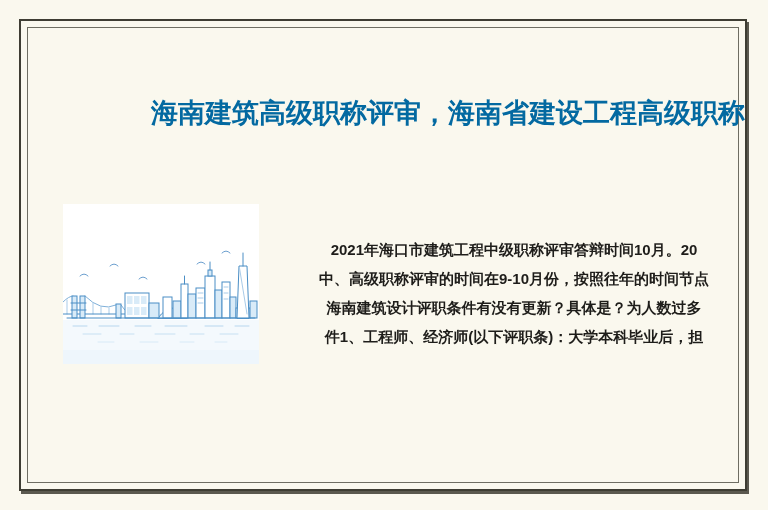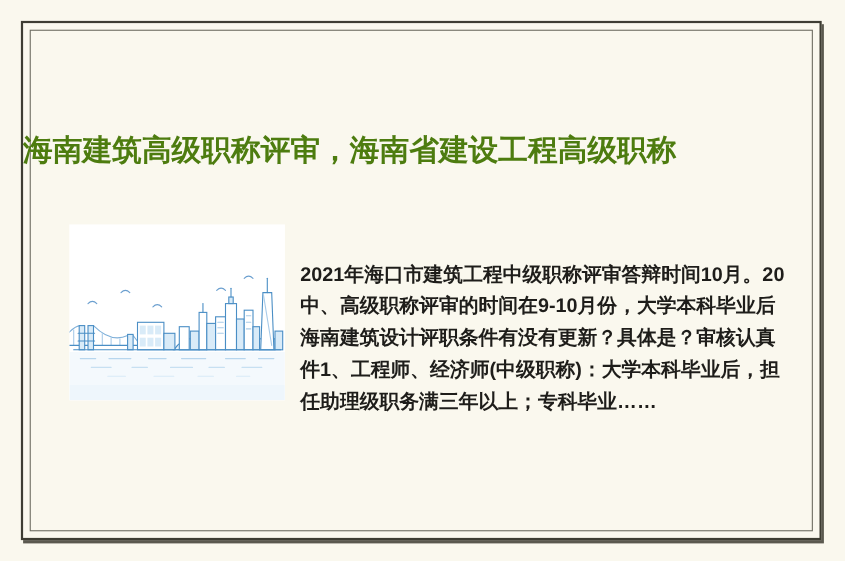--- a/index.html
+++ b/index.html
@@ -19,48 +19,48 @@
     box-shadow: 2px 3px 0 rgba(62,61,51,0.85);
     background: #FAF8EE;
   }
   .frame-inner {
     position: absolute;
     left: 6px; top: 6px; right: 6px; bottom: 6px;
     border: 1px solid #6E6D62;
   }
   .page-title {
     position: absolute;
-    left: 0; top: 97px;
+    left: 0; top: 74px;
     width: 100%;
-    text-align: left;
+    text-align: right;
     font-size: 27px;
     font-weight: 800;
     letter-spacing: 0px;
-    color: #4d7c0f;
+    color: #0369a1;
     white-space: nowrap;
   }
   .illustration-card {
     position: absolute;
     left: 42px; top: 183px;
     width: 196px; height: 160px;
     background: #FFFFFF;
     overflow: hidden;
   }
   .article {
     position: absolute;
     left: 252px; top: 214px;
     width: 482px;
     color: #1E1D1A;
   }
   .article-line {
     height: 29px;
     line-height: 29px;
-    font-size: 18px;
+    font-size: 15px;
     font-weight: 800;
-    text-align: left;
+    text-align: center;
     white-space: nowrap;
   }
 </style>
 </head>
 <body>
 
 <div class="frame-outer">
   <div class="frame-inner"></div>
 
   <div class="page-title">海南建筑高级职称评审，海南省建设工程高级职称</div>
@@ -119,18 +119,17 @@
       <path d="M4 114 H192"></path>
 
       <path d="M10 122 h14 M36 122 h20 M72 122 h16 M102 122 h22 M142 122 h18 M172 122 h14" stroke="#B7D6EE"></path>
       <path d="M20 130 h18 M57 130 h14 M92 130 h20 M127 130 h14 M157 130 h18" stroke="#C7E0F2"></path>
       <path d="M35 138 h16 M77 138 h18 M117 138 h14 M152 138 h12" stroke="#D8EAF7"></path>
     </svg>
   </div>
 
   <div class="article">
     <div class="article-line">2021年海口市建筑工程中级职称评审答辩时间10月。20</div>
-    <div class="article-line">中、高级职称评审的时间在9-10月份，大学本科毕业后</div>
-    <div class="article-line">海南建筑设计评职条件有没有更新？具体是？审核认真</div>
-    <div class="article-line">件1、工程师、经济师(中级职称)：大学本科毕业后，担</div>
-    <div class="article-line">任助理级职务满三年以上；专科毕业……</div>
+    <div class="article-line">中、高级职称评审的时间在9-10月份，按照往年的时间节点</div>
+    <div class="article-line">海南建筑设计评职条件有没有更新？具体是？为人数过多</div>
+    <div class="article-line">件1、工程师、经济师(以下评职条)：大学本科毕业后，担</div>
   </div>
 </div>
 
 </body></html>

